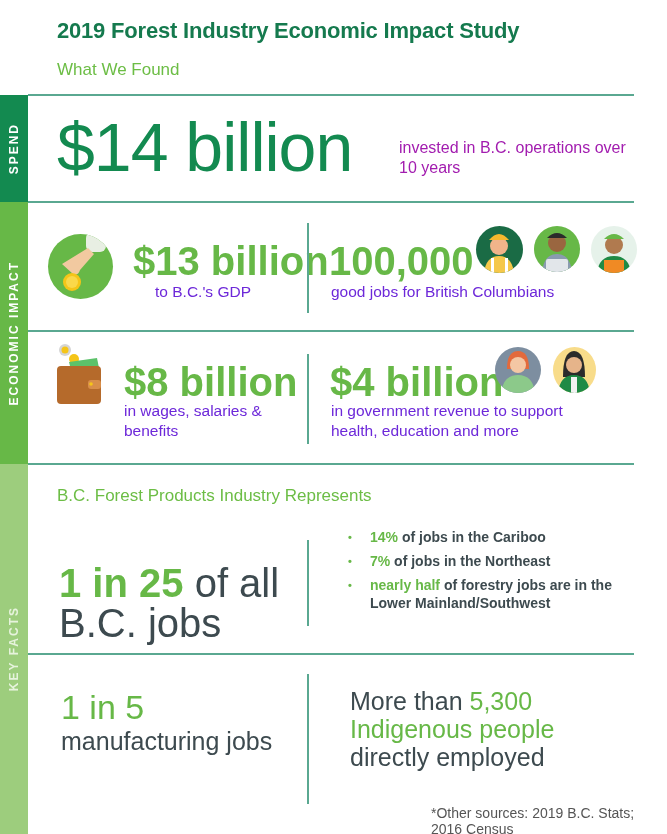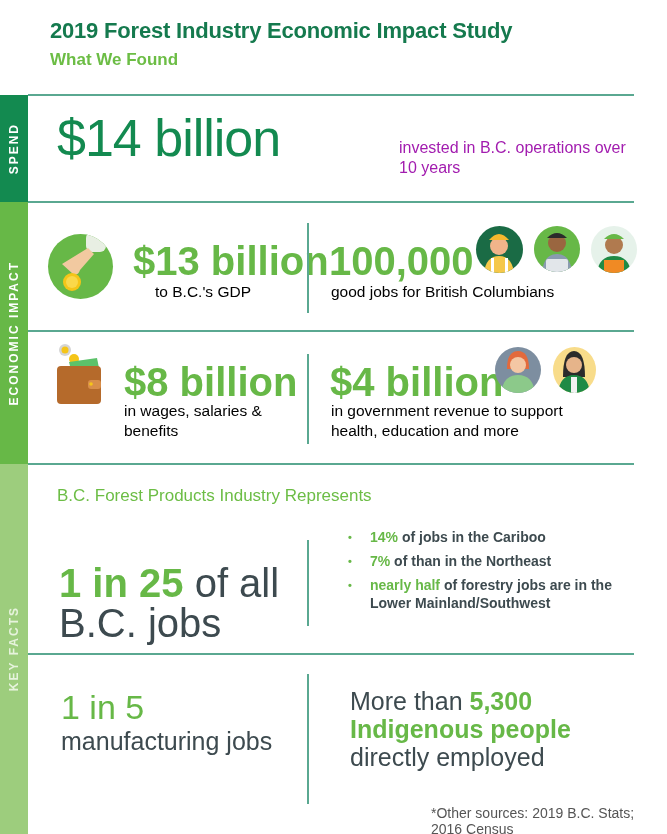--- a/index.html
+++ b/index.html
@@ -1,55 +1,55 @@
 <!DOCTYPE html>
 <html><head>
   <meta charset="utf-8">
   <style>
     * { box-sizing: border-box; margin: 0; padding: 0; }
     html, body { width: 667px; height: 834px; background: #ffffff; overflow: hidden; }
     body { font-family: "Liberation Sans", "DejaVu Sans", sans-serif; color: #3d4a4f; position: relative; }
 
-    .header { position: absolute; left: 50px; top: 18px; }
+    .header { position: absolute; left: 57px; top: 18px; }
     .title { font-size: 22px; font-weight: bold; color: #157a4e; letter-spacing: -0.2px; }
-    .subtitle { font-size: 17px; font-weight: bold; color: #6cbd45; margin-top: 6px; }
+    .subtitle { font-size: 17px; font-weight: normal; color: #6cbd45; margin-top: 16px; }
 
     .sidebar-tab { position: absolute; left: 0; width: 28px; display: flex; align-items: center; justify-content: center; }
     .sidebar-tab span { writing-mode: vertical-rl; transform: rotate(180deg); color: #ffffff; font-weight: bold; font-size: 12px; letter-spacing: 2px; white-space: nowrap; }
     .tab-spend { top: 95px; height: 107px; background: #138a50; }
     .tab-econ { top: 202px; height: 262px; background: #67b847; }
     .tab-key { top: 464px; height: 370px; background: #9dcd7d; }
     .tab-key span { color: #e6f3dc; }
 
     .hline { position: absolute; left: 28px; width: 606px; height: 2px; background: #5aa891; }
 
-    .spend-amount { position: absolute; left: 57px; top: 108px; font-size: 52px; color: #138a50; font-weight: normal; letter-spacing: -1px; }
+    .spend-amount { position: absolute; left: 57px; top: 108px; font-size: 68px; color: #138a50; font-weight: normal; letter-spacing: -1px; }
     .spend-desc { position: absolute; left: 399px; top: 138px; font-size: 16px; color: #a21caf; line-height: 20px; width: 230px; }
 
     .vline { position: absolute; width: 2px; background: #5aa891; }
     .stat-num { position: absolute; font-size: 40px; font-weight: bold; color: #67b847; }
-    .stat-desc { position: absolute; font-size: 15.5px; color: #000000; line-height: 20px; }
+    .stat-desc { position: absolute; font-size: 15.5px; color: #6d28d9; line-height: 20px; }
 
     .icon-circle { position: absolute; border-radius: 50%; overflow: hidden; }
 
     .kf-heading { position: absolute; left: 57px; top: 486px; font-size: 17px; color: #6cbd45; }
     .kf-big { position: absolute; left: 59px; top: 563px; font-size: 40px; color: #3d4a4f; line-height: 40px; }
     .kf-big .g { color: #67b847; font-weight: bold; }
 
     .bullets { position: absolute; left: 348px; top: 528px; list-style: none; }
     .bullets li { font-size: 14px; font-weight: bold; color: #3d4a4f; margin-bottom: 6px; position: relative; padding-left: 22px; line-height: 18px; }
     .bullets li::before { content: "•"; position: absolute; left: 0; top: 0; color: #67b847; font-size: 11px; }
     .bullets li .g { color: #67b847; }
 
     .mfg { position: absolute; left: 61px; top: 688px; color: #3d4a4f; }
     .mfg .n { font-size: 34px; font-weight: normal; color: #67b847; display: block; line-height: 38px; }
     .mfg .t { font-size: 25px; display: block; line-height: 30px; }
 
     .indig { position: absolute; left: 350px; top: 687px; font-size: 25px; color: #3d4a4f; line-height: 28px; }
-    .indig .g { color: #67b847; font-weight: bold; }
+    .indig .g { color: #67b847; font-weight: normal; }
 
     .footnote { position: absolute; left: 431px; top: 805px; font-size: 14px; color: #555; }
   </style>
 </head>
 <body>
 
 <div class="header">
   <div class="title">2019 Forest Industry Economic Impact Study</div>
   <div class="subtitle">What We Found</div>
 </div>
@@ -159,21 +159,21 @@
 <div class="kf-heading">B.C. Forest Products Industry Represents</div>
 <div class="kf-big">
   <span class="g">1 in 25</span><span> of all</span><br>
   <span>B.C. jobs</span>
 </div>
 
 <div class="vline" style="left:307px;top:540px;height:86px"></div>
 
 <ul class="bullets">
   <li><span class="g">14%</span><span> of jobs in the Cariboo</span></li>
-  <li><span class="g">7%</span><span> of than in the Northeast</span></li>
+  <li><span class="g">7%</span><span> of jobs in the Northeast</span></li>
   <li style="width:270px"><span class="g">nearly half</span><span> of forestry jobs are in the Lower Mainland/Southwest</span></li>
 </ul>
 
 <div class="mfg">
   <span class="n">1 in 5</span>
   <span class="t">manufacturing jobs</span>
 </div>
 
 <div class="vline" style="left:307px;top:674px;height:130px"></div>
 

